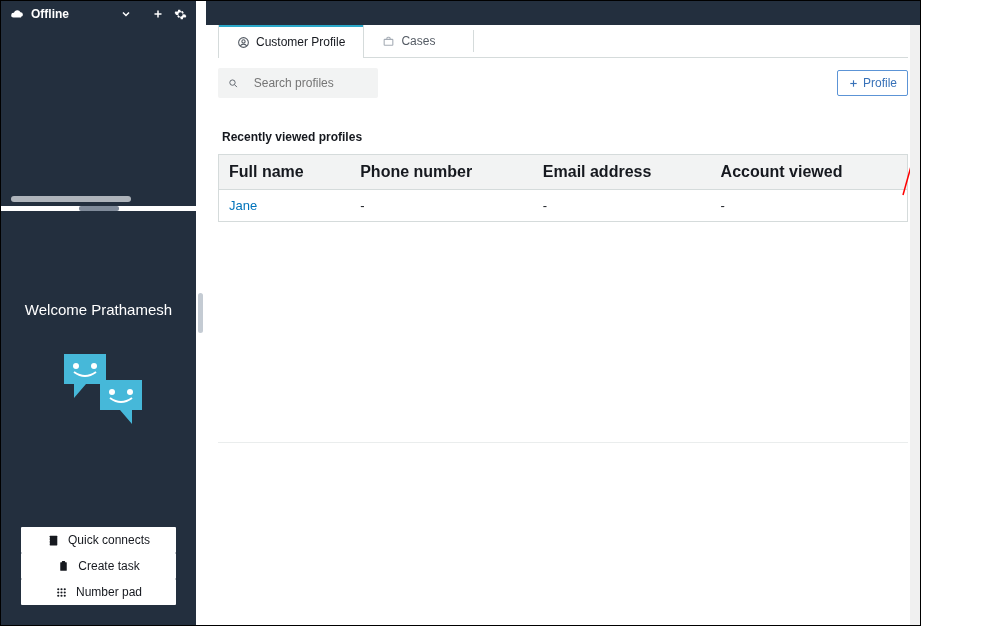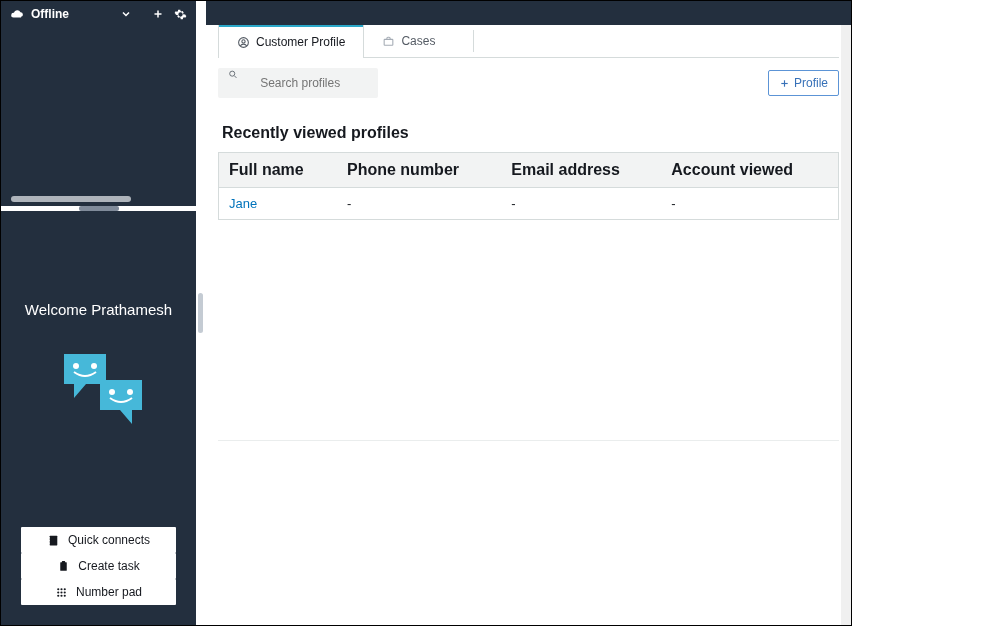--- a/index.html
+++ b/index.html
@@ -15,21 +15,21 @@
   }
   *{box-sizing:border-box;}
   body{
     margin:0;
     font-family:Arial,Helvetica,sans-serif;
     font-size:12px;
     color:var(--txt);
     background:#ffffff;
   }
   .app{
-    width:852px;
+    width:921px;
     height:626px;
     border:1px solid #000;
     display:flex;
     position:relative;
     overflow:hidden;
     background:#ffffff;
   }
   
   .sidebar{
     width:195px;
@@ -178,21 +178,21 @@
   .tab-divider{
     width:1px;background:var(--border);height:22px;align-self:center;margin-left:20px;
   }
   .toolbar{
     display:flex;
     align-items:center;
     padding:10px 0 8px 0;
     gap:10px;
   }
   .search-wrap{
-    display:flex;gap:20px;
+    display:flex;align-items:center;gap:13px;
     background:var(--gray-bg);
     height:30px;
     padding:0 10px;
     border-radius:2px;
     width:160px;
   }
   .search-wrap input{
     border:none;background:transparent;outline:none;
     font-size:12px;color:var(--muted);width:100%;
   }
@@ -203,22 +203,22 @@
     color:#3771b8;
     background:#ffffff;
     height:26px;
     padding:0 10px;
     border-radius:2px;
     font-size:12px;
     cursor:pointer;
   }
   .section-title{
     font-weight:bold;
-    font-size:16px;
-    margin:18px 0 10px 4px;
+    font-size:12px;
+    margin:24px 0 10px 4px;
   }
   table.profiles{
     width:100%;
     border-collapse:collapse;
     border:1px solid var(--border);
   }
   table.profiles th{
     text-align:left;
     font-size:16px;
     font-weight:bold;

